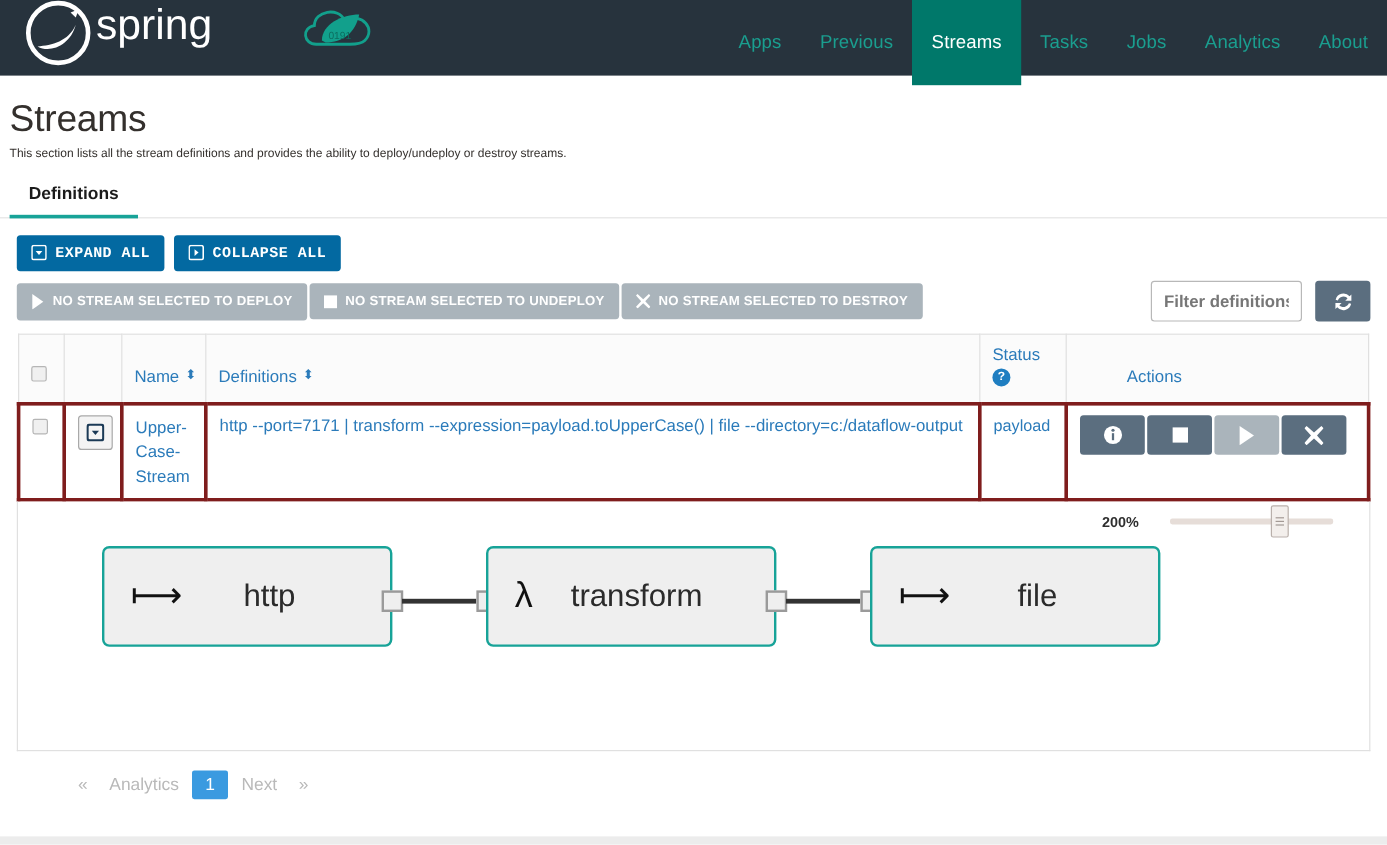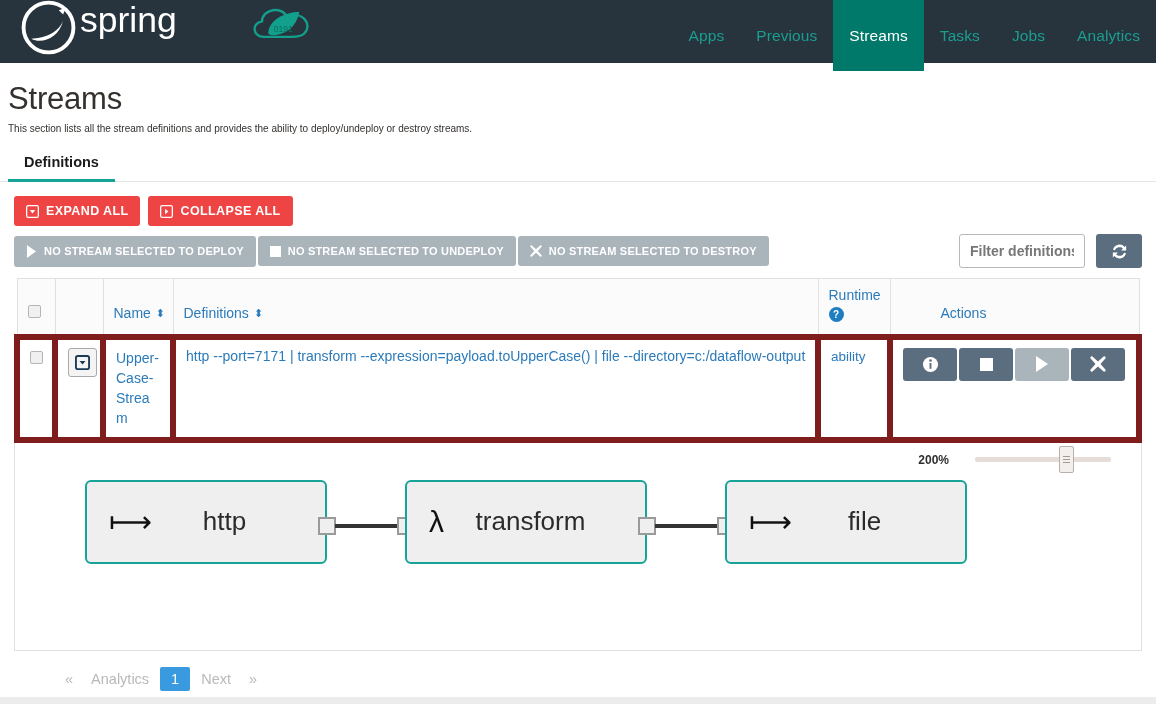--- a/index.html
+++ b/index.html
@@ -43,24 +43,24 @@
     font-size: 14.5px; font-weight: bold; padding: 8px 16px 9px 16px;
     color: #6b6b6b; cursor: pointer; border-bottom: 3px solid transparent;
     margin-bottom: -1px;
   }
   .tab.active { color: #1b1b1b; border-bottom-color: #17a398; }
 
   
   .panel { padding: 0 14px; }
   .btn-row1 { display: flex; gap: 8px; padding-top: 14px; }
   .btn-grey {
-    background: #ef4444; color: #fff; border: none; border-radius: 3px;
+    background: #0369a1; color: #fff; border: none; border-radius: 3px;
     font-size: 12.5px; font-weight: bold; letter-spacing: .4px;
-    padding: 8px 12px; display: inline-flex; align-items: center; gap: 7px;
-    cursor: pointer; font-family: Liberation Sans, sans-serif;
+    padding: 8px 12px; display: inline-flex; align-items: flex-start; gap: 7px;
+    cursor: pointer; font-family: Liberation Mono, monospace;
   }
   .btn-row2 { display: flex; gap: 2px; padding-top: 8px; align-items: center; }
   .btn-disabled {
     background: #aab4bb; color: #fff; border: none; border-radius: 3px;
     font-size: 11px; font-weight: bold; letter-spacing: .2px;
     padding: 9px 12px; display: inline-flex; align-items: center; gap: 7px;
     cursor: default; font-family: Liberation Sans, sans-serif;
   }
   .spacer { flex: 1; }
   .filter-box {
@@ -76,21 +76,21 @@
   }
 
   
   table.defs { width: 100%; border-collapse: collapse; margin-top: 10px; table-layout: fixed; }
   table.defs th {
     border: 1px solid #e0e0e0; background: #fbfbfb; color: #2b7bba;
     font-size: 14px; font-weight: normal; text-align: left;
     padding: 8px 10px; vertical-align: top; height: 58px;
   }
   table.defs td {
-    border: 6px solid #7f1d1d; font-size: 14px; padding: 8px 10px;
+    border: 3px solid #7f1d1d; font-size: 14px; padding: 8px 10px;
     vertical-align: top; color: #2b7bba; background: #fff;
   }
   .col-check { width: 38px; }
   .col-exp { width: 48px; }
   .col-name { width: 70px; }
   .col-def { width: 645px; }
   .col-status { width: 72px; }
   .col-actions { width: auto; }
   .th-inner { display: inline-flex; align-items: center; gap: 5px; position: relative; top: 18px; }
   .th-actions { position: relative; top: 18px; margin-left: 40px; }
@@ -180,20 +180,21 @@
         <text x="33" y="40" font-family="'Liberation Sans', sans-serif" font-size="11" fill="#0c6d5f">0191</text>
       </svg>
     </div>
     <div class="nav-links">
       <a class="nav-link" href="#">Apps</a>
       <a class="nav-link" href="#">Previous</a>
       <a class="nav-link active" href="#">Streams</a>
       <a class="nav-link" href="#">Tasks</a>
       <a class="nav-link" href="#">Jobs</a>
       <a class="nav-link" href="#">Analytics</a>
+      <a class="nav-link" href="#">About</a>
     </div>
   </div>
 
   <div class="heading-wrap">
     <h1 class="page-title">Streams</h1>
     <p class="page-sub">This section lists all the stream definitions and provides the ability to deploy/undeploy or destroy streams.</p>
   </div>
 
   <div class="tabs">
     <div class="tab active">Definitions</div>
@@ -262,21 +263,21 @@
               <span class="sorter">⬍</span>
             </span>
           </th>
           <th class="col-def">
             <span class="th-inner">
               <span>Definitions</span>
               <span class="sorter">⬍</span>
             </span>
           </th>
           <th class="col-status">
-            <div>Runtime</div>
+            <div>Status</div>
             <div class="help-icon">?</div>
           </th>
           <th class="col-actions">
             <span class="th-actions">Actions</span>
           </th>
         </tr>
       </thead>
       <tbody>
         <tr>
           <td class="chk-cell">
@@ -286,21 +287,21 @@
             <div class="exp-btn">
               <svg width="15" height="15" viewBox="0 0 16 16">
                 <rect x="1" y="1" width="14" height="14" rx="2" fill="none" stroke="#1b3a56" stroke-width="2"></rect>
                 <path d="M4.8 6.4 L11.2 6.4 L8 10.2 Z" fill="#1b3a56"></path>
               </svg>
             </div>
           </td>
           <td class="name-cell">Upper-Case-Stream</td>
           <td class="def-cell">http --port=7171 | transform --expression=payload.toUpperCase() | file --directory=c:/dataflow-output</td>
           <td>
-            <span class="status-link">ability</span>
+            <span class="status-link">payload</span>
           </td>
           <td>
             <div class="act-group">
               <button class="act-btn">
                 <svg width="17" height="17" viewBox="0 0 18 18">
                   <circle cx="9" cy="9" r="8" fill="#ffffff"></circle>
                   <rect x="8" y="7.4" width="2" height="6.2" fill="#5b6e7f"></rect>
                   <circle cx="9" cy="4.8" r="1.4" fill="#5b6e7f"></circle>
                 </svg>
               </button>

